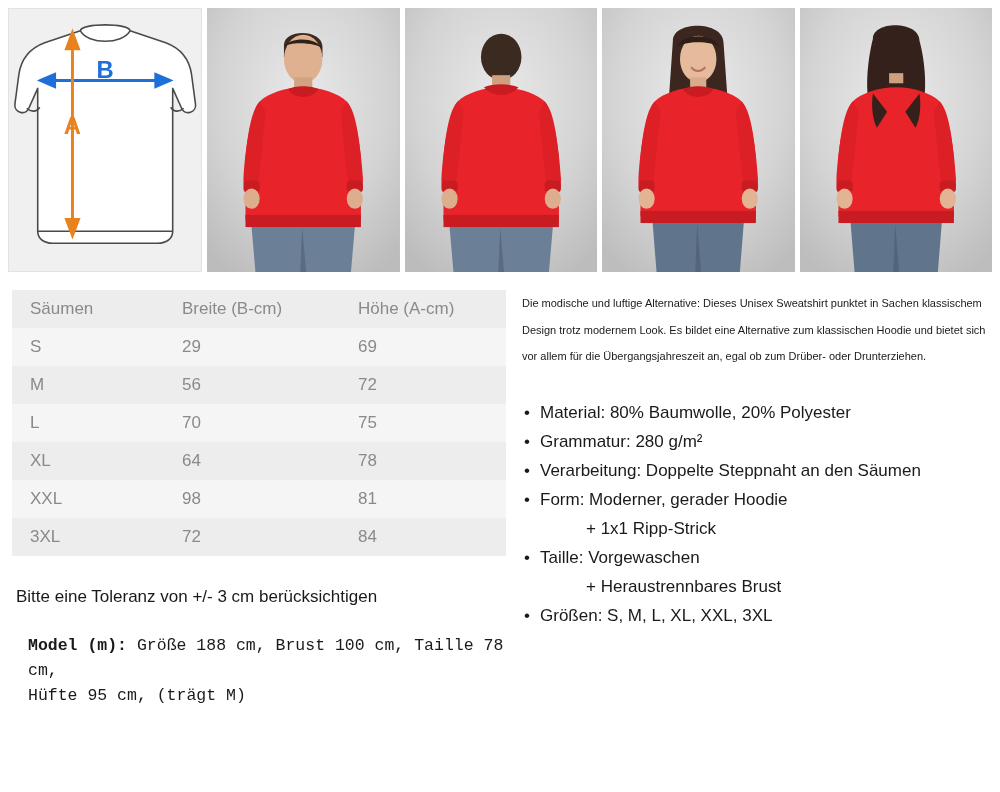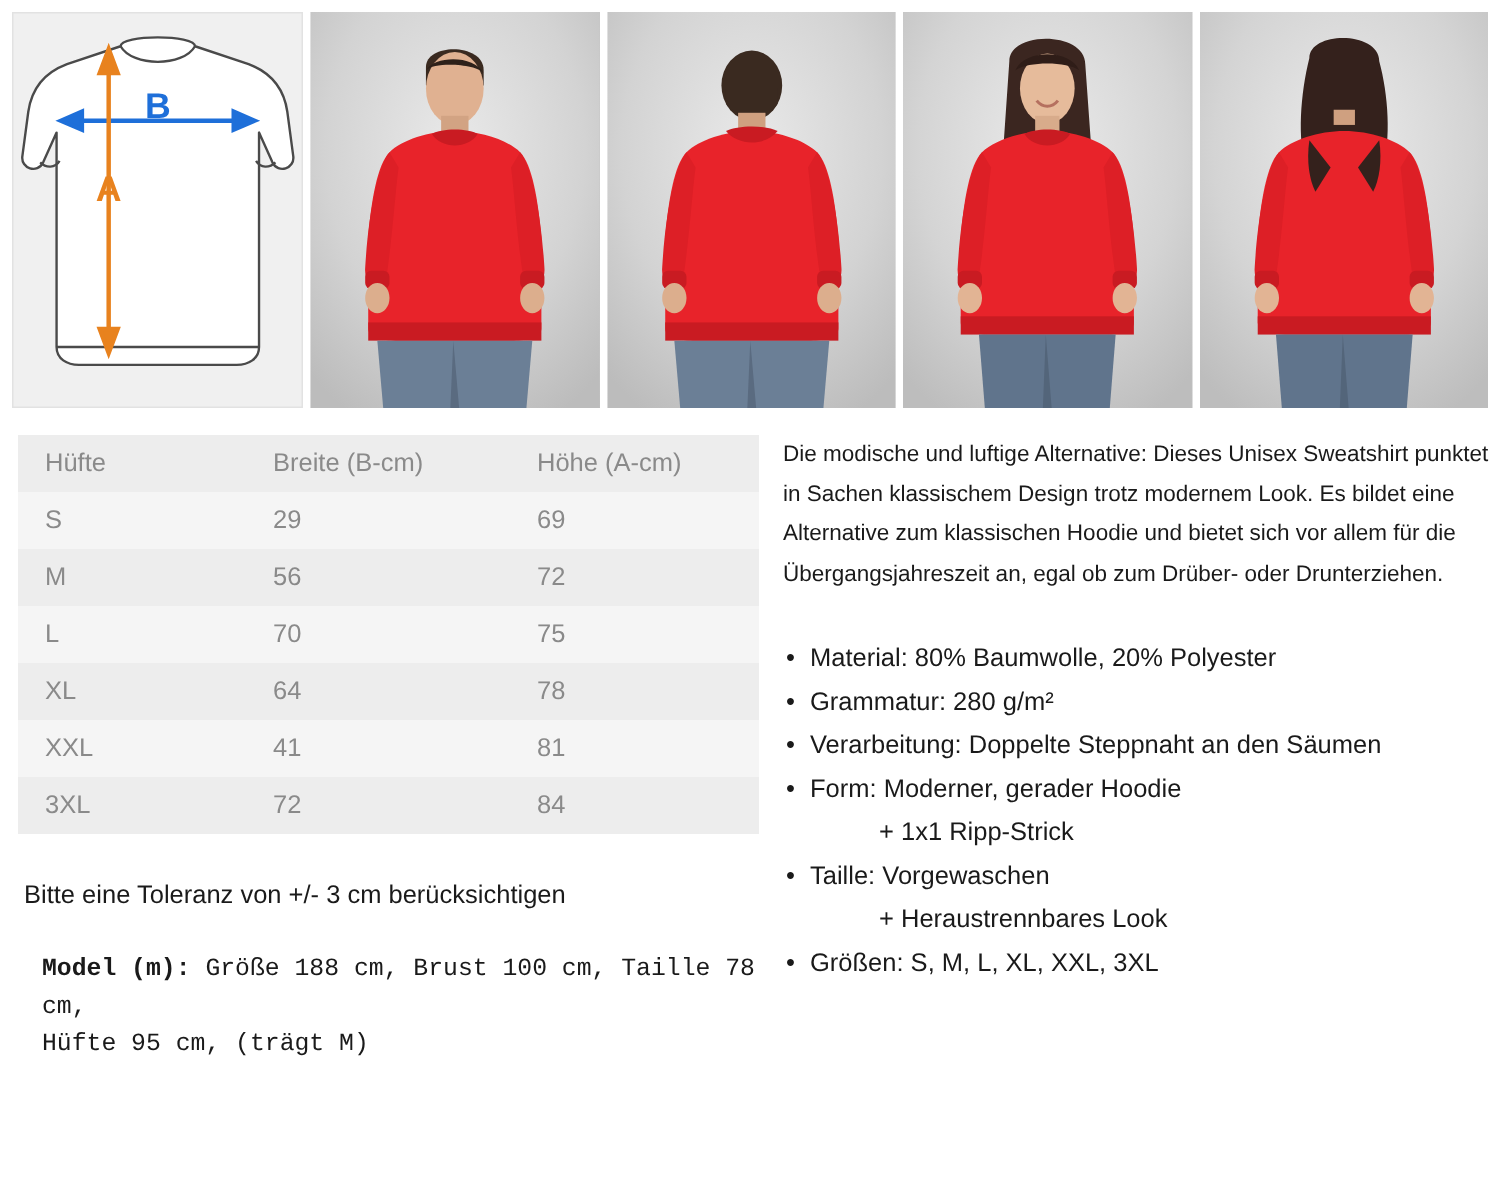--- a/index.html
+++ b/index.html
@@ -100,21 +100,21 @@
     line-height: 25px;
     margin-top: 26px;
     padding-left: 16px;
     color: #1a1a1a;
     font-family: Liberation Mono, monospace;
   }
   .model-block b { font-weight: bold; }
 
   
   .desc {
-    font-size: 15px;
+    font-size: 11px;
     line-height: 26.5px;
     color: #1a1a1a;
     margin: 0;
   }
   ul.features {
     list-style: none;
     margin: 28px 0 0 0;
     padding: 0;
   }
   ul.features li {
@@ -310,21 +310,21 @@
 
   <div class="left-col">
     <table class="size-table">
       <colgroup>
           <col class="c1">
           <col class="c2">
           <col class="c3">
         </colgroup>
       <tbody>
         <tr class="head">
-          <th>Hüfte</th>
+          <th>Säumen</th>
           <th>Breite (B-cm)</th>
           <th>Höhe (A-cm)</th>
         </tr>
         <tr class="odd">
           <td>S</td>
           <td>29</td>
           <td>69</td>
         </tr>
         <tr class="even">
           <td>M</td>
@@ -336,21 +336,21 @@
           <td>70</td>
           <td>75</td>
         </tr>
         <tr class="even">
           <td>XL</td>
           <td>64</td>
           <td>78</td>
         </tr>
         <tr class="odd">
           <td>XXL</td>
-          <td>41</td>
+          <td>98</td>
           <td>81</td>
         </tr>
         <tr class="even">
           <td>3XL</td>
           <td>72</td>
           <td>84</td>
         </tr>
       </tbody>
     </table>
 
@@ -368,17 +368,17 @@
   <div class="right-col">
     <p class="desc">Die modische und luftige Alternative: Dieses Unisex Sweatshirt punktet in Sachen klassischem Design trotz modernem Look. Es bildet eine Alternative zum klassischen Hoodie und bietet sich vor allem für die Übergangsjahreszeit an, egal ob zum Drüber- oder Drunterziehen.</p>
 
     <ul class="features">
       <li><span class="bullet">•</span><span>Material: 80% Baumwolle, 20% Polyester</span></li>
       <li><span class="bullet">•</span><span>Grammatur: 280 g/m²</span></li>
       <li><span class="bullet">•</span><span>Verarbeitung: Doppelte Steppnaht an den Säumen</span></li>
       <li><span class="bullet">•</span><span>Form: Moderner, gerader Hoodie</span></li>
       <li class="sub"><span>+ 1x1 Ripp-Strick</span></li>
       <li><span class="bullet">•</span><span>Taille: Vorgewaschen</span></li>
-      <li class="sub"><span>+ Heraustrennbares Look</span></li>
+      <li class="sub"><span>+ Heraustrennbares Brust</span></li>
       <li><span class="bullet">•</span><span>Größen:  S, M, L, XL, XXL, 3XL</span></li>
     </ul>
   </div>
 </div>
 
 </body></html>

